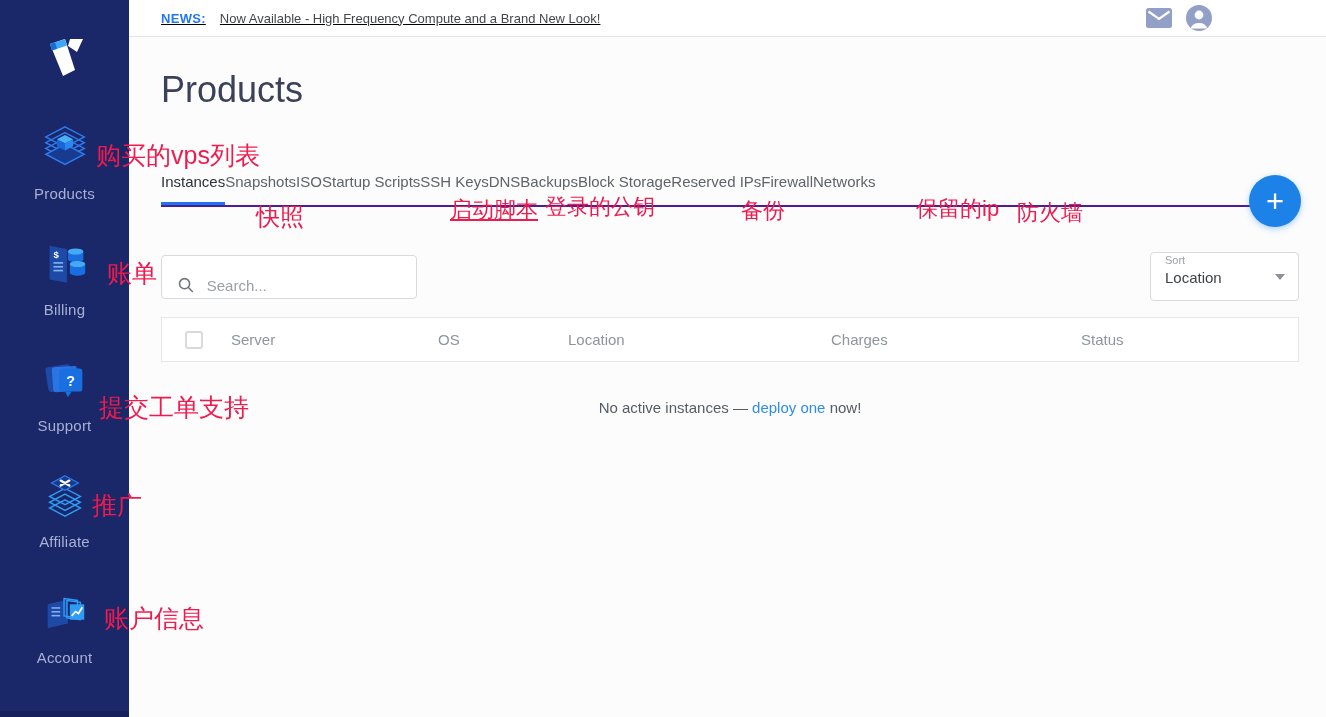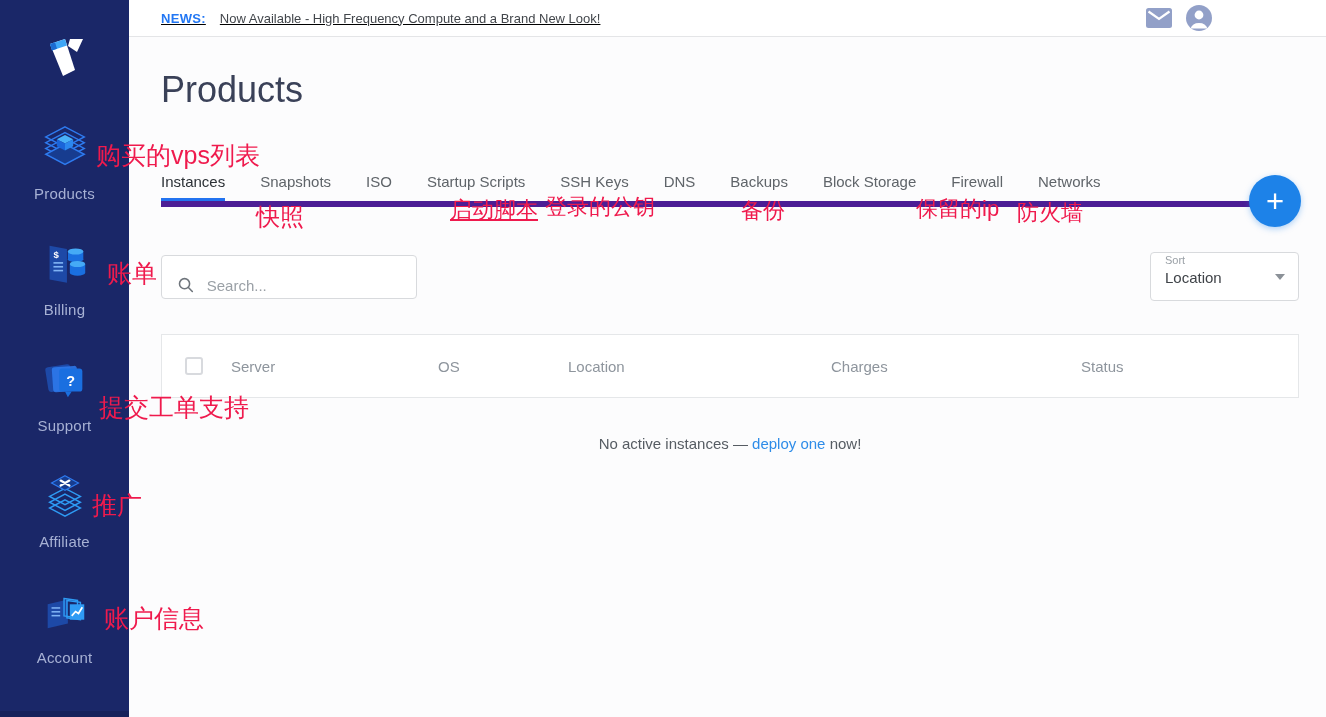--- a/index.html
+++ b/index.html
@@ -30,21 +30,21 @@
     display:flex; align-items:center; padding:0 114px 0 32px;text-decoration:underline;
   }
   .news-label { color:#2277f4; font-weight:bold; font-size:13px; letter-spacing:.3px; }
   .news-message { margin-left:14px; color:#42464b; font-size:13px; }
   .news-spacer { flex:1; }
   .topbar-icon { margin-left:14px; cursor:pointer; display:flex; align-items:center; }
 
   .content { padding:0 27px 0 32px; position:relative; }
   .page-title { margin-top:30px; font-size:36px; line-height:46px; font-weight:300; color:#3a4158; }
 
-  .tabs-row { position:relative; margin-top:42px; height:52px; border-bottom:6px solid #4c1d95; display:flex; gap:35px; }
+  .tabs-row { position:relative; margin-top:42px; height:52px; border-bottom:2px solid #4c1d95; display:flex; }
   .tab { position:relative; padding-top:18px; font-size:15px; color:#5f6469; cursor:pointer; white-space:nowrap; }
   .tab.active { color:#2c3136; }
   .tab.active::after { content:""; position:absolute; left:0; right:0; bottom:0; height:3px; background:#2273f0; }
 
   .add-button {
     position:absolute; top:175px; right:25px; width:52px; height:52px; border-radius:50%;
     background:#1d82e8; color:#fff; font-size:31px; font-weight:300; line-height:1;
     display:flex; align-items:center; justify-content:center; cursor:pointer; z-index:3;
     box-shadow:0 2px 6px rgba(29,130,232,.35);
   }
@@ -59,21 +59,21 @@
   .sort-box {
     width:149px; height:49px; background:#fff; border:1px solid #d8dadd; border-radius:4px;
     position:relative; padding:1px 14px; margin-top:-3px; cursor:pointer;
   }
   .sort-label { font-size:11px; color:#9aa0a6; }
   .sort-value { font-size:15px; color:#3f4348; margin-top:3px; }
   .sort-chevron { position:absolute; right:13px; top:21px; width:0; height:0;
     border-left:5px solid transparent; border-right:5px solid transparent; border-top:6px solid #8b9198; }
 
   .table-card {
-    margin-top:33px; height:64px; background:#fff; border:1px solid #e5e7e9;
+    margin-top:16px; height:45px; background:#fff; border:1px solid #e5e7e9;
     display:flex; align-items:center; font-size:15px; color:#8e959d;
   }
   .col-check { width:69px; padding-left:23px; display:flex; align-items:center; }
   .checkbox { width:18px; height:18px; border:2px solid #d8dade; border-radius:3px; background:#fff; cursor:pointer; }
   .col-server { width:207px; } .col-os { width:130px; } .col-location { width:263px; }
   .col-charges { width:250px; } .col-status { flex:1; }
 
   .empty-state { margin-top:37px; text-align:center; font-size:15px; color:#565c63; }
   .empty-link { color:#2e8ce8; cursor:pointer; }
 
@@ -200,20 +200,21 @@
 
     <div class="tabs-row">
       <span class="tab active">Instances</span>
       <span class="tab">Snapshots</span>
       <span class="tab">ISO</span>
       <span class="tab">Startup Scripts</span>
       <span class="tab">SSH Keys</span>
       <span class="tab">DNS</span>
       <span class="tab">Backups</span>
       <span class="tab">Block Storage</span>
+      <span class="tab">Reserved IPs</span>
       <span class="tab">Firewall</span>
       <span class="tab">Networks</span>
     </div>
 
     <div class="toolbar">
       <div class="search-box">
         <svg width="18" height="18" viewBox="0 0 18 18">
           <circle cx="7.5" cy="7.5" r="5.8" stroke="#6f757c" stroke-width="1.8" fill="none"></circle>
           <line x1="11.9" y1="11.9" x2="16.4" y2="16.4" stroke="#6f757c" stroke-width="1.8" stroke-linecap="round"></line>
         </svg>

